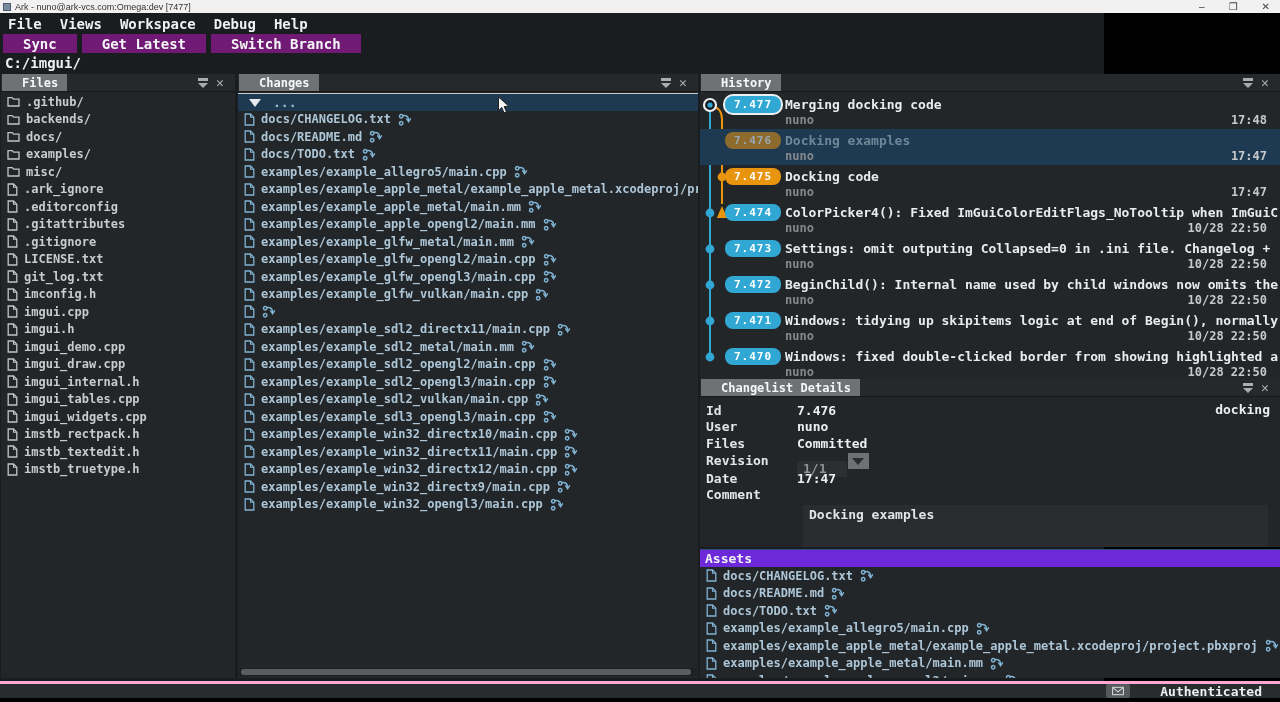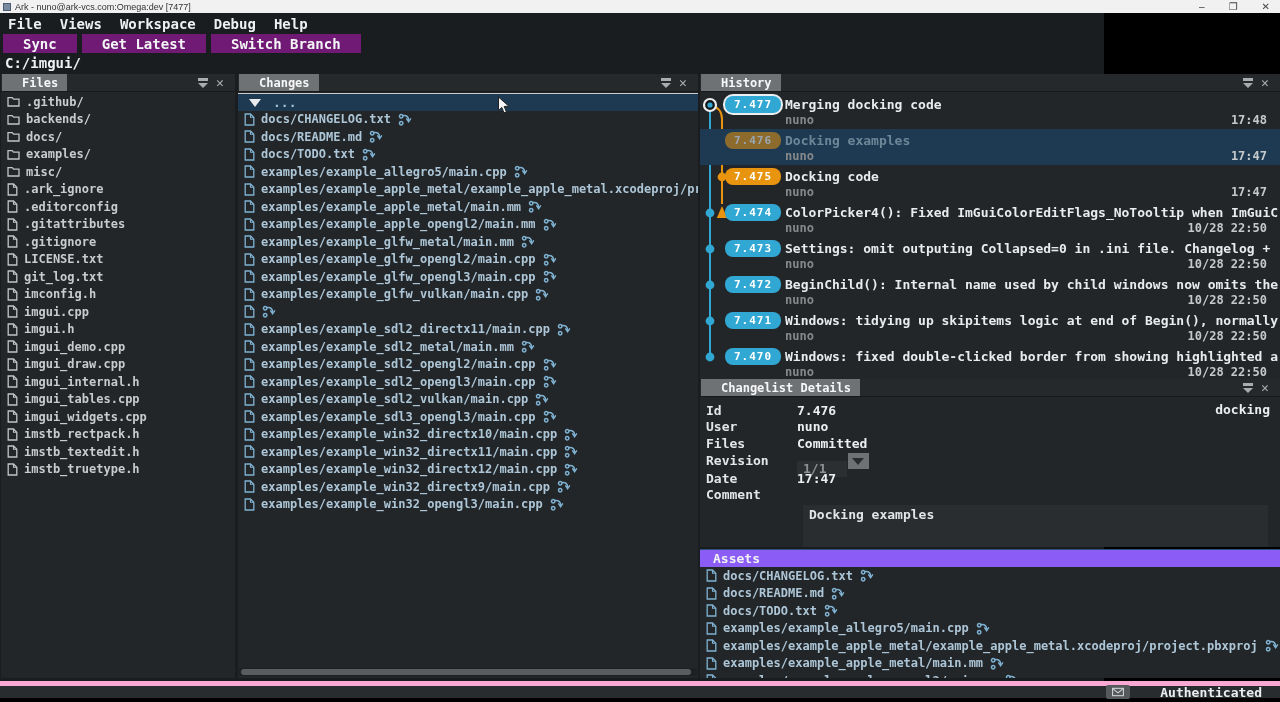--- a/index.html
+++ b/index.html
@@ -70,25 +70,25 @@
   .fvalue{color:#eceeef;font-size:13px;}
   .fbranch{position:absolute;right:0;top:0;color:#eceeef;font-size:13px;}
   .revbox{background:#2c2f32;color:#8e9193;font-size:13px;width:50px;height:16px;line-height:16px;
     padding-left:6px;margin-top:16px;}
   .revbtn{width:21px;height:16px;background:#6f7274;border:0;position:relative;margin-left:1px;}
   .revbtn .tri{position:absolute;left:4px;top:5px;width:0;height:0;border-left:6px solid transparent;
     border-right:6px solid transparent;border-top:7px solid #2a2d2f;}
   .commentbox{position:absolute;left:97px;top:103px;right:2px;height:62px;background:#2a2d30;
     color:#e2e4e6;font-size:13px;padding:2px 6px;}
   
-  .assets-head{height:18px;background:#8b5cf6;color:#f0f2f3;font-size:13px;line-height:18px;
-    padding-left:13px;border-top:1px solid #2e537a;}
+  .assets-head{height:18px;background:#6d28d9;color:#f0f2f3;font-size:13px;line-height:18px;
+    padding-left:5px;border-top:1px solid #2e537a;}
   
   .statusbar{position:absolute;left:0;top:681px;width:1280px;height:17px;background:#292c2f;
-    border-top:5px solid #f9a8d4;display:flex;align-items:center;justify-content:flex-end;}
+    border-top:3px solid #f9a8d4;display:flex;align-items:center;justify-content:flex-end;}
   .mailbtn{width:24px;height:14px;background:#56595c;border-radius:2px;display:flex;align-items:center;
     justify-content:center;margin-right:30px;border:0;}
   .statustext{color:#eceeef;font-size:13px;padding-right:18px;}
   
   .cursor{position:absolute;left:497px;top:96px;pointer-events:none;}
 </style>
 </head>
 <body>
 
 <div id="screen">

